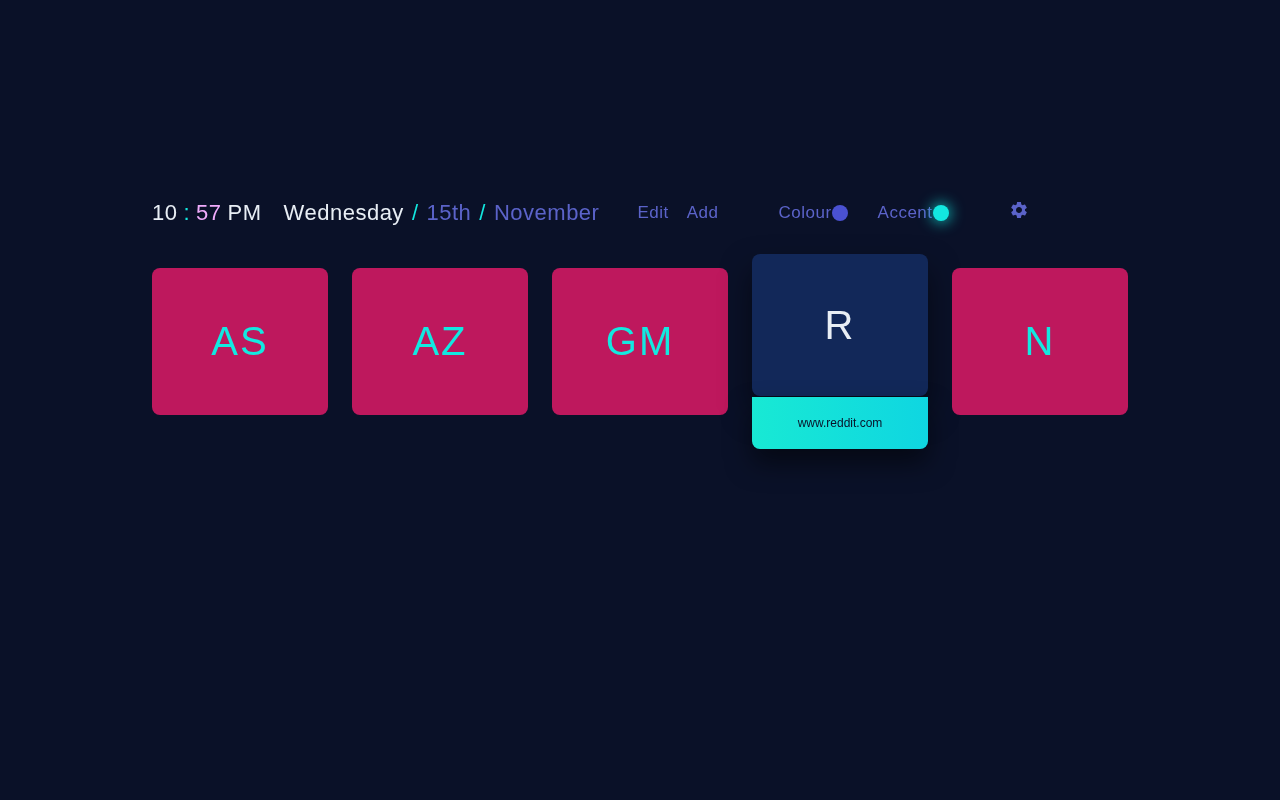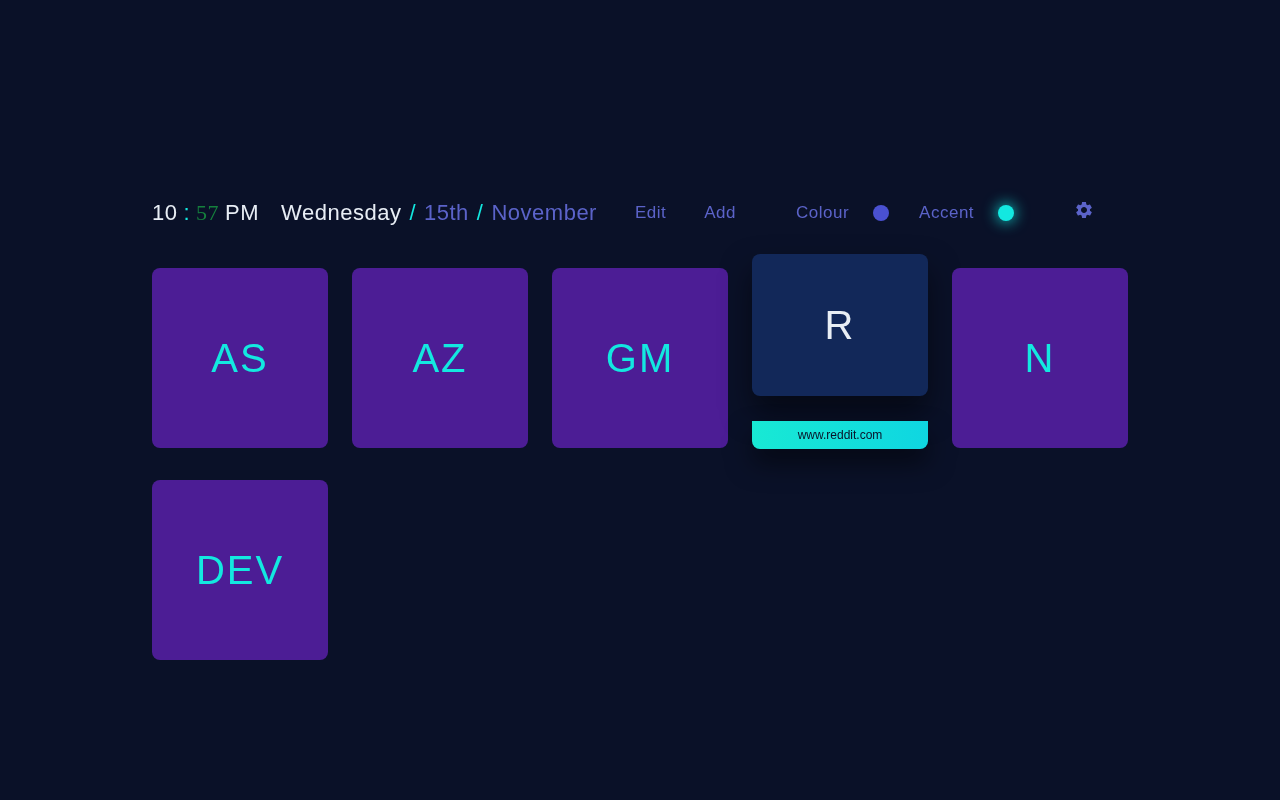--- a/index.html
+++ b/index.html
@@ -25,53 +25,53 @@
   font-weight: 300;
   letter-spacing: 0.5px;
 }
 .time {
   display: flex;
   align-items: flex-end;
   gap: 6px;
 }
 .time-hour { color: #e8eef5; }
 .time-colon { color: #13e8e0; }
-.time-minute { color: #15803d; font-family: Liberation Serif, serif; }
+.time-minute { color: #f0abfc; }
 .time-ampm { color: #e8eef5; margin-left: 0; }
 .date {
   display: flex;
   align-items: center;
   gap: 8px;
   margin-left: 22px;
 }
 .date-weekday { color: #e8eef5; }
 .date-sep { color: #13e8e0; }
 .date-day { color: #5b63c9; }
 .date-month { color: #5b63c9; }
 .actions {
   display: flex;
   align-items: center;
   margin-left: 38px;
-  gap: 38px;
+  gap: 18px;
 }
 .action-link {
   color: #5b63c9;
   font-size: 17px;
   cursor: pointer;
 }
 .color-controls {
   display: flex;
   align-items: center;
   gap: 30px;
   margin-left: 60px;
 }
 .color-group {
   display: flex;
   align-items: center;
-  gap: 24px;
+  gap: 0;
 }
 .color-label {
   color: #5b63c9;
   font-size: 17px;
 }
 .color-swatch {
   width: 16px;
   height: 16px;
   border-radius: 50%;
 }
@@ -86,22 +86,22 @@
 }
 .settings svg { fill: #5b63c9; }
 .grid {
   display: grid;
   grid-template-columns: repeat(5, 176px);
   gap: 24px 24px;
 }
 .tile {
   position: relative;
   width: 176px;
-  height: 180px;
-  background: #4c1d95;
+  height: 147px;
+  background: #be185d;
   border-radius: 8px;
   display: flex;
   align-items: center;
   justify-content: center;
   cursor: pointer;
 }
 .tile-label {
   font-size: 40px;
   font-weight: 300;
   color: #13e8e0;
@@ -123,21 +123,21 @@
 }
 .tile-wrapper.has-url {
   height: 188px;
   transform: translateY(-7px);
 }
 .tile-url {
   position: absolute;
   bottom: 0;
   left: 0;
   right: 0;
-  height: 28px;
+  height: 52px;
   background: linear-gradient(to right, #18e9d4, #0fd6e1);
   border-radius: 0 0 8px 8px;
   display: flex;
   align-items: center;
   justify-content: center;
   font-size: 12px;
   color: #0a1128;
   box-shadow: 0 14px 26px rgba(0,0,0,0.5);
 }
 </style>
@@ -192,17 +192,14 @@
     </div>
     <div class="tile-wrapper has-url">
       <div class="tile active" style="width:176px;">
         <span class="tile-label">R</span>
       </div>
       <div class="tile-url">www.reddit.com</div>
     </div>
     <div class="tile">
       <span class="tile-label">N</span>
     </div>
-    <div class="tile">
-      <span class="tile-label">DEV</span>
-    </div>
   </div>
 </div>
 
 </body></html>

